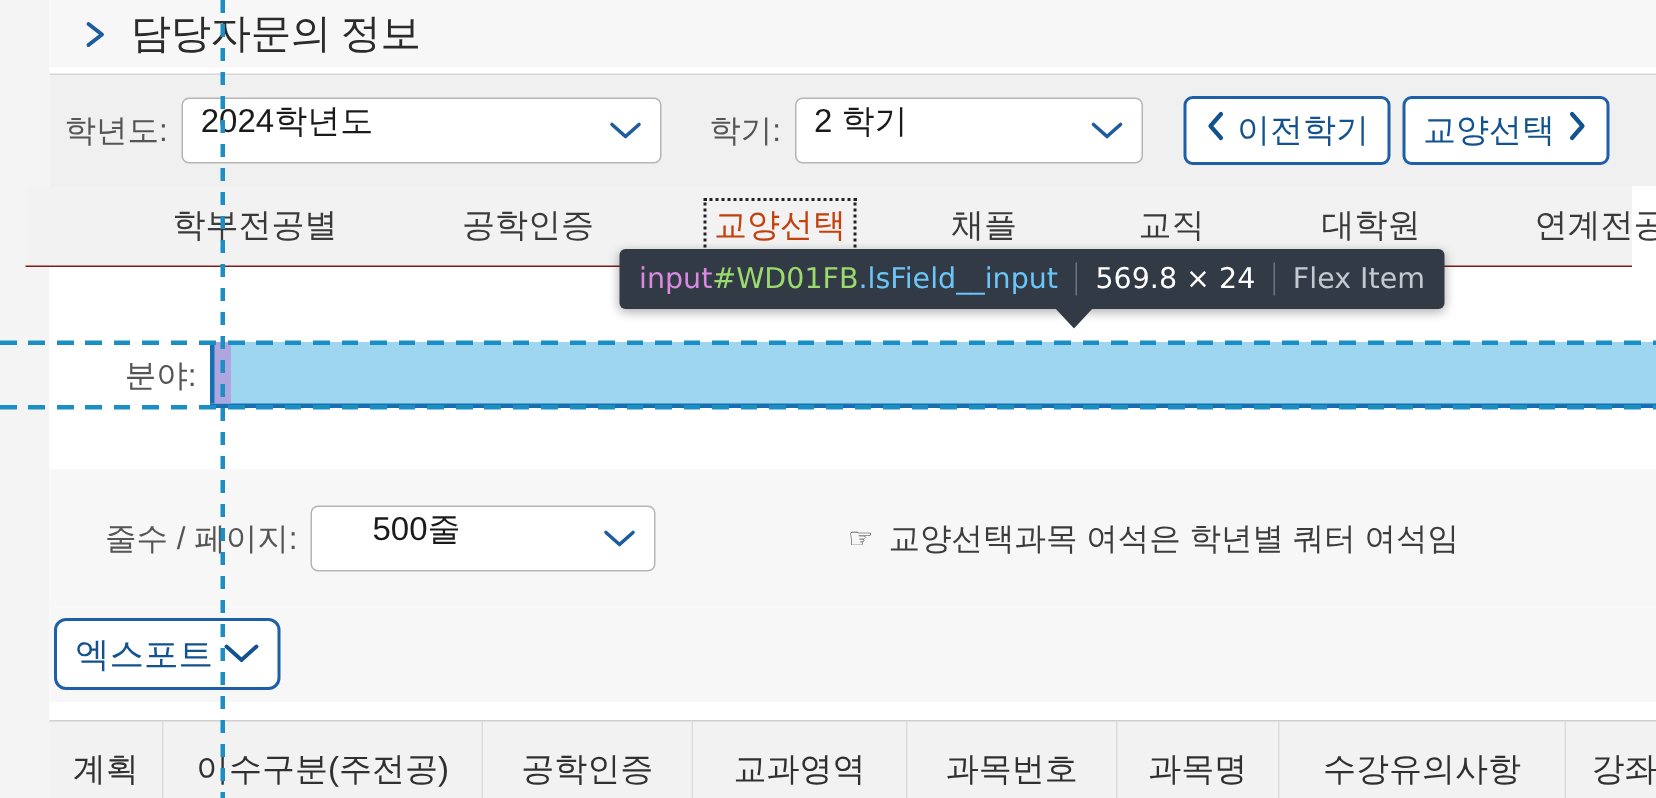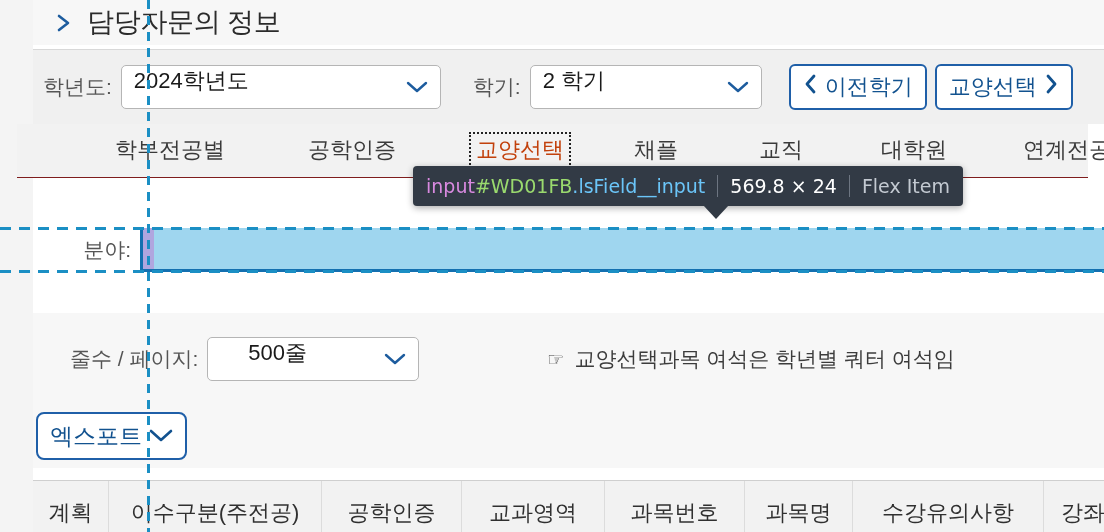--- a/index.html
+++ b/index.html
@@ -210,21 +210,21 @@
     display: flex;
     align-items: center;
   }
   .rows-label {
     font-size: 21px;
     color: #555555;
     margin-left: 37px;
     margin-right: 9px;
     white-space: nowrap;
   }
-  #select-rows { width: 212px; padding-left: 40px; }
+  #select-rows { width: 230px; padding-left: 40px; }
   .note {
     margin-left: 128px;
     font-size: 21px;
     color: #3c3c3c;
     white-space: nowrap;
     display: flex;
     align-items: center;
     gap: 10px;
   }
   .note .hand { font-size: 19px; color: #3c3c3c; }

